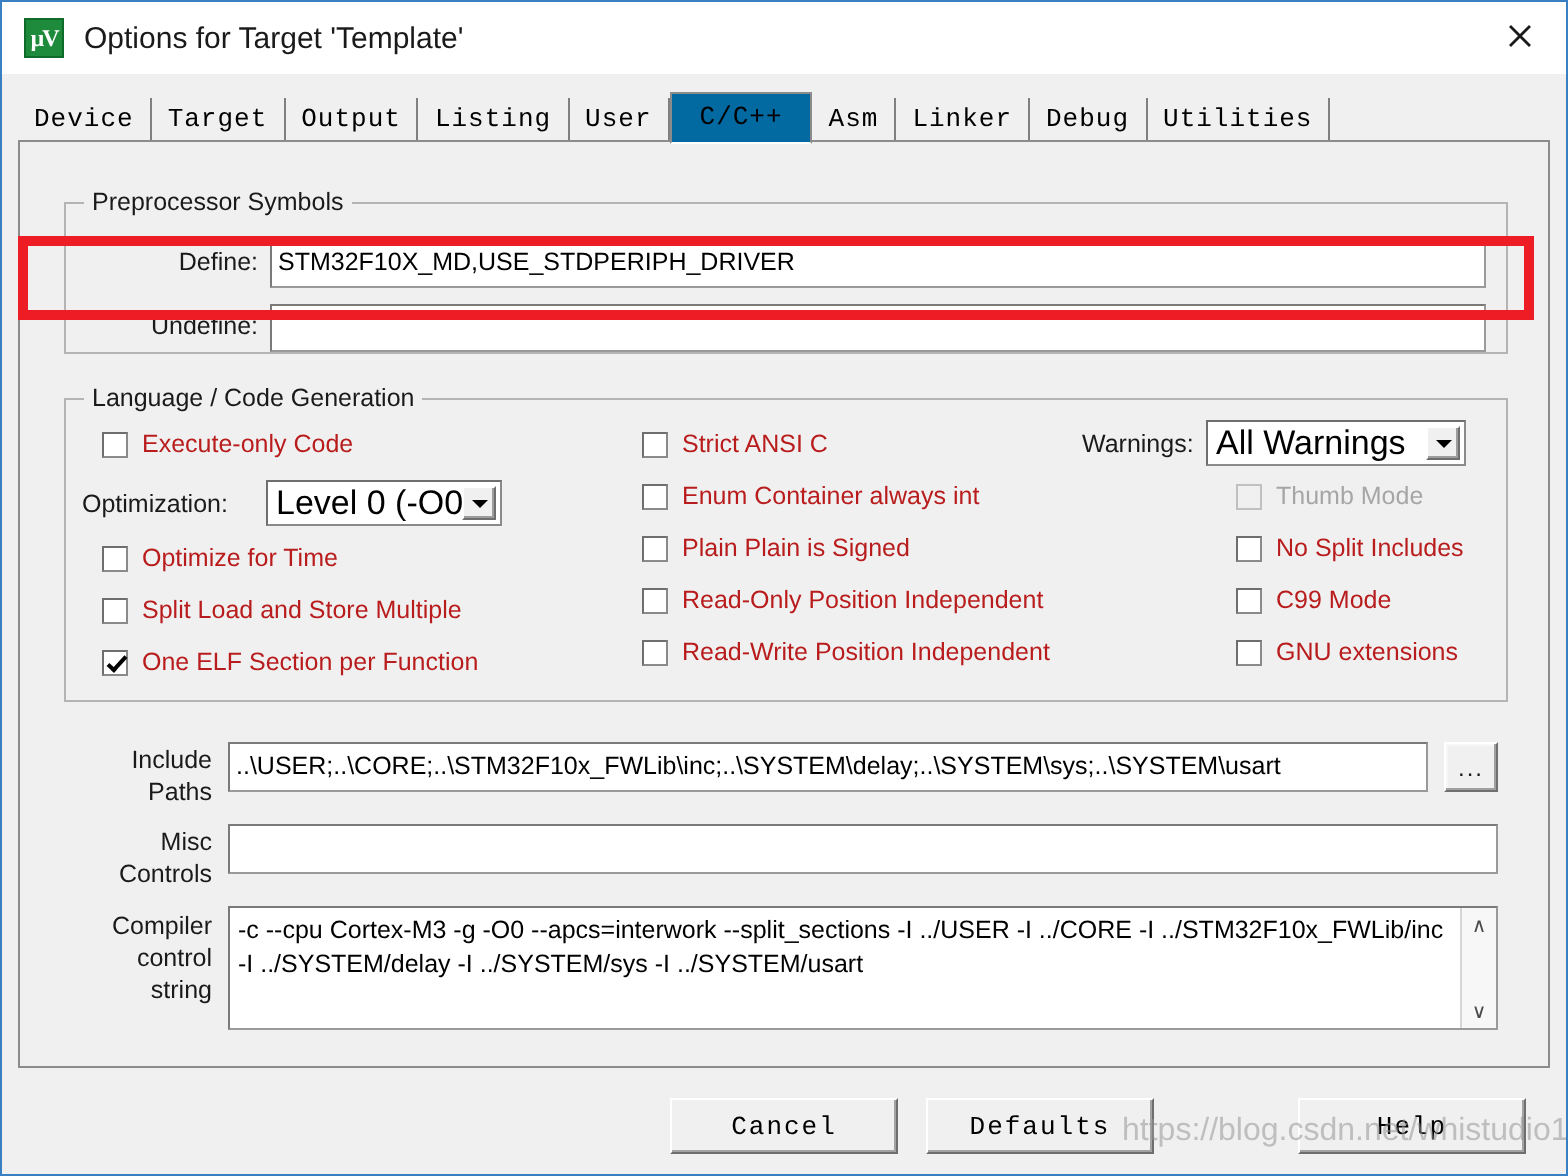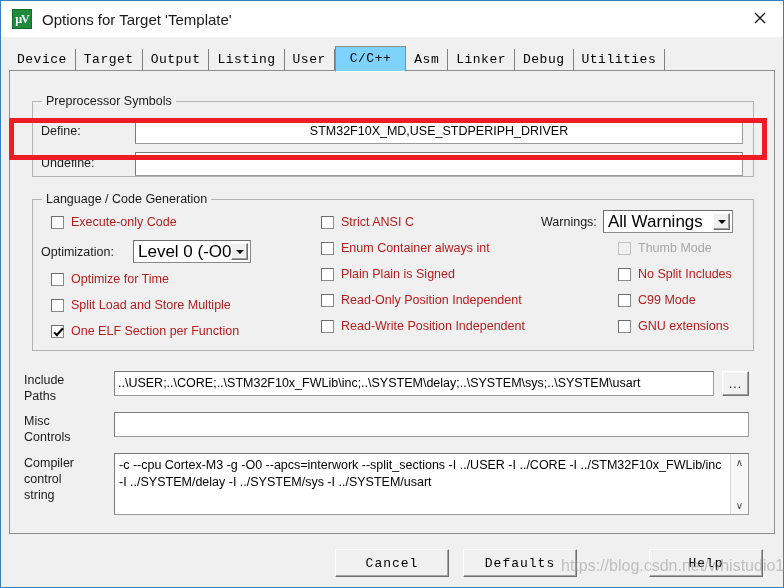--- a/index.html
+++ b/index.html
@@ -89,21 +89,21 @@
     font-size: 13px;
     color: #000000;
     background: #f0f0f0;
     border-right: 1px solid #808080;
     white-space: nowrap;
     letter-spacing: 0.5px;
   }
   .tab.selected {
     height: 24px;
     line-height: 24px;
-    background: #7dd3fc;
+    background: #0369a1;
     border: 1px solid #8c8c8c;
     border-bottom: 1px solid #ffffff;
     border-right: 1px solid #8c8c8c;
     padding: 0 14px;
     margin-bottom: -1px;
     position: relative;
     z-index: 3;
   }
 
   
@@ -136,21 +136,21 @@
 
   #gb-preproc { left: 22px; top: 30px; width: 722px; height: 76px; }
   #gb-lang    { left: 22px; top: 128px; width: 722px; height: 152px; }
 
   .lbl {
     position: absolute;
     font-size: 12.5px;
     color: #1a1a1a;
     white-space: nowrap;
   }
-  .lbl.right { text-align: left; }
+  .lbl.right { text-align: right; }
 
   
   .field {
     position: absolute;
     box-sizing: border-box;
     background: #ffffff;
     border: 1px solid #9a9a9a;
     border-top-color: #7a7a7a;
     border-left-color: #7a7a7a;
     font-size: 12.5px;
@@ -371,21 +371,21 @@
     <div class="tab">Debug</div>
     <div class="tab">Utilities</div>
   </div>
 
   <div class="panel">
 
     <div class="groupbox" id="gb-preproc">
       <div class="gb-title">Preprocessor Symbols</div>
 
       <div class="lbl right" style="left:8px; top:22px; width:88px;">Define:</div>
-      <div class="field" style="left:102px; top:18px; width:608px; height:24px;text-align:center;">STM32F10X_MD,USE_STDPERIPH_DRIVER</div>
+      <div class="field" style="left:102px; top:18px; width:608px; height:24px;">STM32F10X_MD,USE_STDPERIPH_DRIVER</div>
 
       <div class="lbl right" style="left:8px; top:54px; width:88px;">Undefine:</div>
       <div class="field" style="left:102px; top:50px; width:608px; height:24px;"></div>
     </div>
 
     <div class="groupbox" id="gb-lang">
       <div class="gb-title">Language / Code Generation</div>
 
       <div class="cb" style="left:18px; top:15px;">
         <span class="box"></span>

